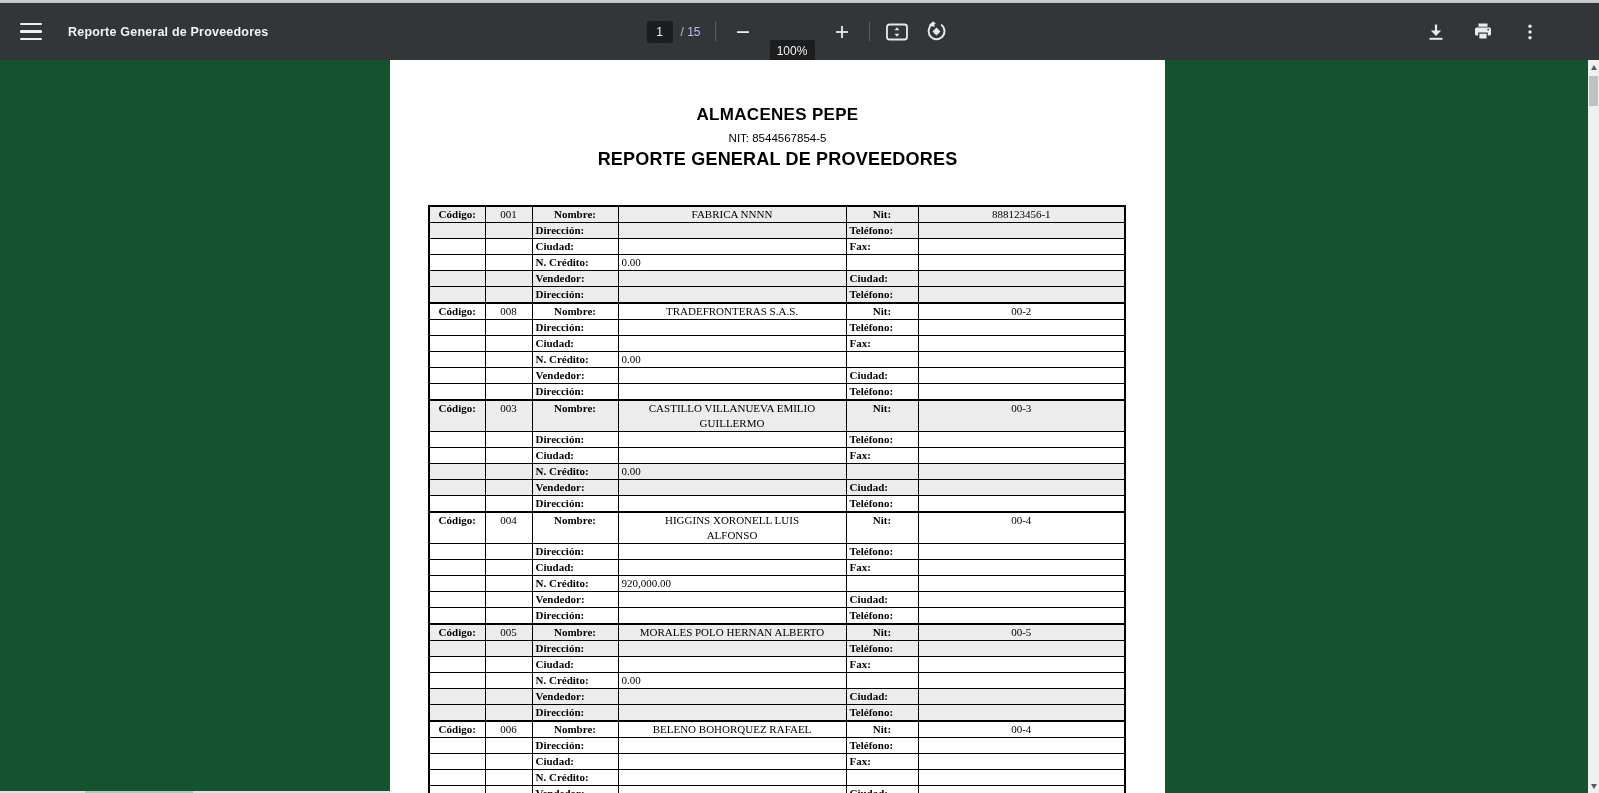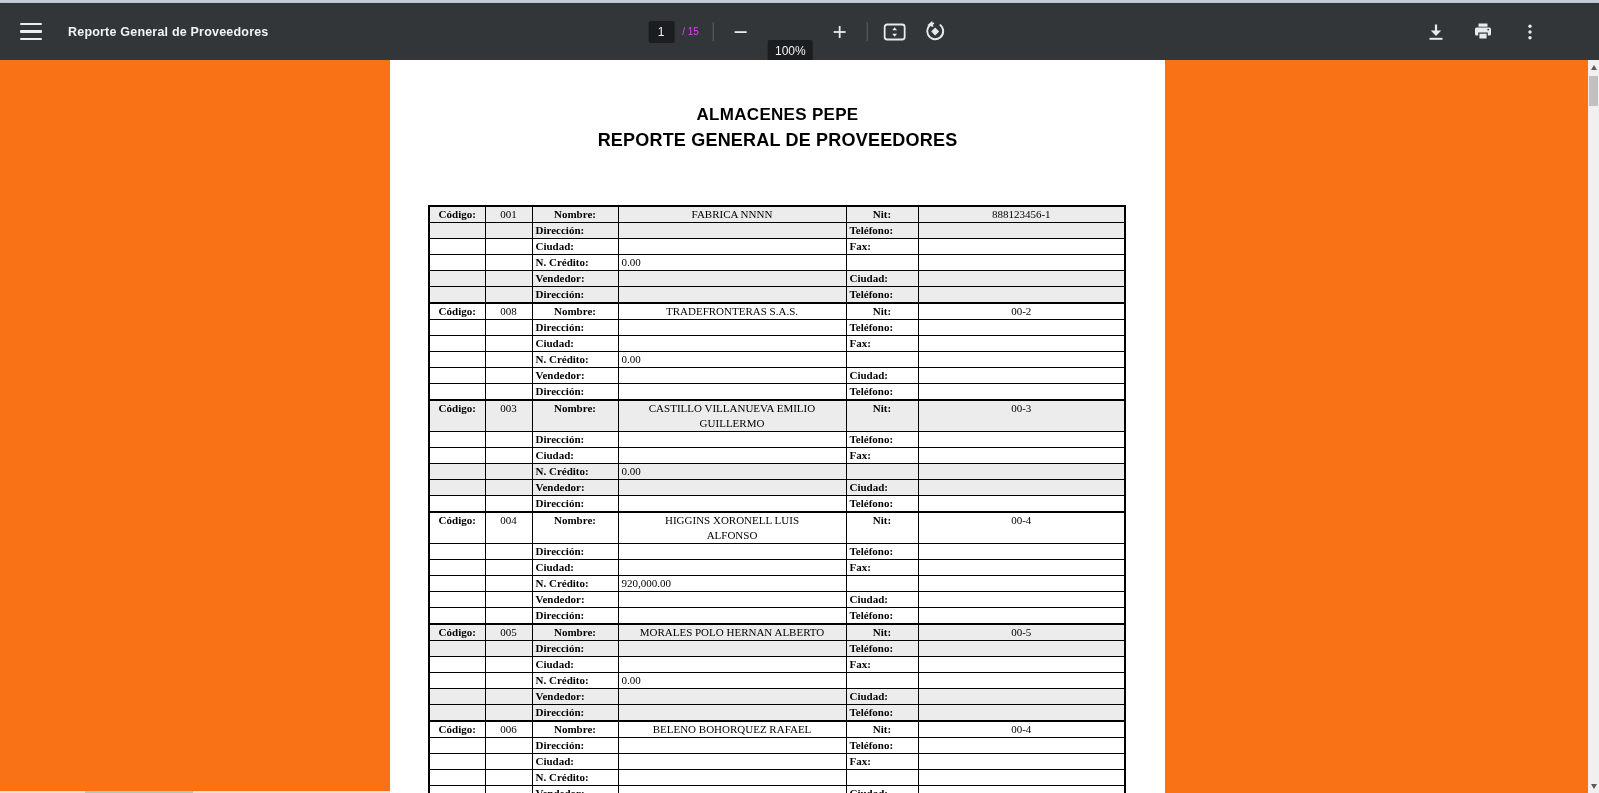--- a/index.html
+++ b/index.html
@@ -14,33 +14,33 @@
              display:flex; align-items:center; box-shadow:0 1px 3px rgba(0,0,0,.35); }
   .tb-left { display:flex; align-items:center; gap:22px; padding-left:20px; }
   .menu-btn { width:26px; height:26px; display:flex; flex-direction:column; justify-content:center; gap:5px; cursor:pointer; }
   .menu-btn span { display:block; width:22px; height:2.5px; background:#eceff1; border-radius:1px; }
   .tb-title { font-size:12.5px; font-weight:bold; letter-spacing:.2px; color:#f1f3f4; }
 
   .tb-center { position:absolute; left:50%; top:0; height:100%; transform:translateX(-50.5%);
                display:flex; align-items:center; gap:14px; }
   .page-box { width:26px; height:22px; background:#1b1d1f; border:none; color:#f1f3f4;
               text-align:center; font-size:12px; border-radius:2px; font-family:"Liberation Sans",sans-serif; }
-  .page-total { font-size:10px; color:#d946ef; margin-left:-6px; white-space:pre; }
+  .page-total { font-size:12px; color:#c4b5fd; margin-left:-6px; white-space:pre; }
   .tb-divider { width:1px; height:19px; background:#5f6368; }
   .zoom-box { width:45px; height:22px; background:#1b1d1f; color:#f1f3f4; font-size:12px;
               border-radius:2px; display:flex; align-items:center; justify-content:center;margin-top:39px; }
   .icon-btn { width:26px; height:26px; display:flex; align-items:center; justify-content:center;
               cursor:pointer; border-radius:50%; }
   .icon-btn svg { display:block; }
 
   .tb-right { position:absolute; right:56px; top:0; height:100%;
               display:flex; align-items:center; gap:21px; }
 
   
-  .viewer { position:relative; width:1599px; height:733px; background:#f97316; overflow:hidden;padding-left:17px; }
+  .viewer { position:relative; width:1599px; height:733px; background:#14532d; overflow:hidden;padding-left:17px; }
 
   .page { position:absolute; left:390px; top:0; width:775px; height:733px; background:#ffffff; overflow:hidden; }
 
   .doc-header { text-align:center; padding-top:45px; color:#000; }
   .doc-company { font-size:17px; font-weight:bold; letter-spacing:.3px; }
   .doc-nit     { font-size:11.5px; margin-top:7px; }
   .doc-address { font-size:11.5px; margin-top:3px; }
   .doc-title   { font-size:18px; font-weight:bold; margin-top:5px; letter-spacing:.2px; }
 
   
@@ -139,20 +139,21 @@
         <circle cx="9" cy="14.8" r="1.7" fill="#e8eaed"></circle>
       </svg>
     </div>
   </div>
 </div>
 
 <div class="viewer">
   <div class="page">
     <div class="doc-header">
       <div class="doc-company">ALMACENES PEPE</div>
+      <div class="doc-nit">NIT: 8544567854-5</div>
       <div class="doc-title">REPORTE GENERAL DE PROVEEDORES</div>
     </div>
     <div class="tbl-wrap">
       <table class="providers">
         <colgroup>
           <col class="c1">
             <col class="c2">
             <col class="c3">
             <col class="c4">
             <col class="c5">

